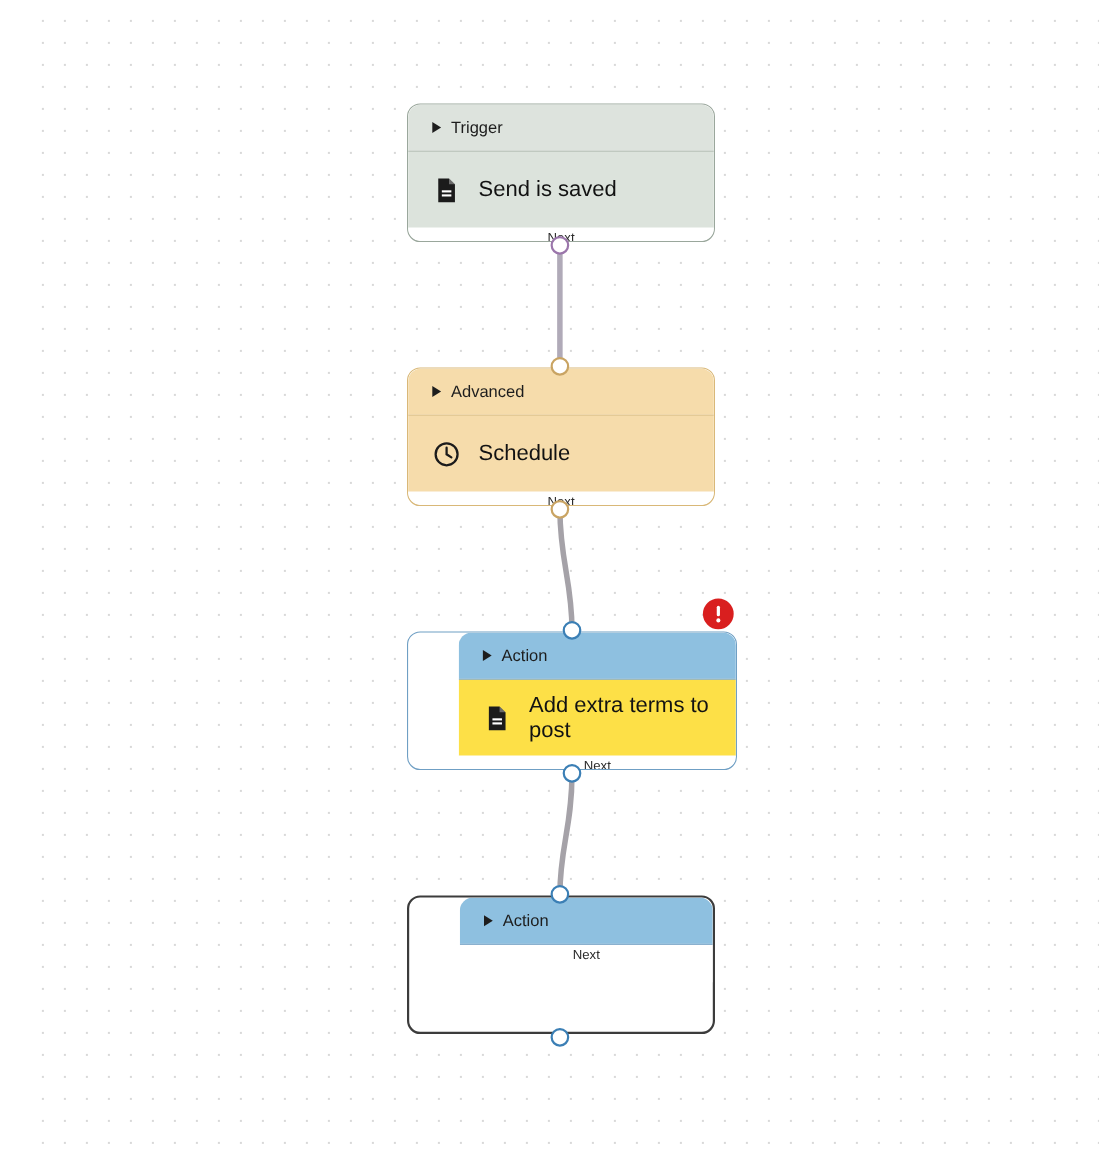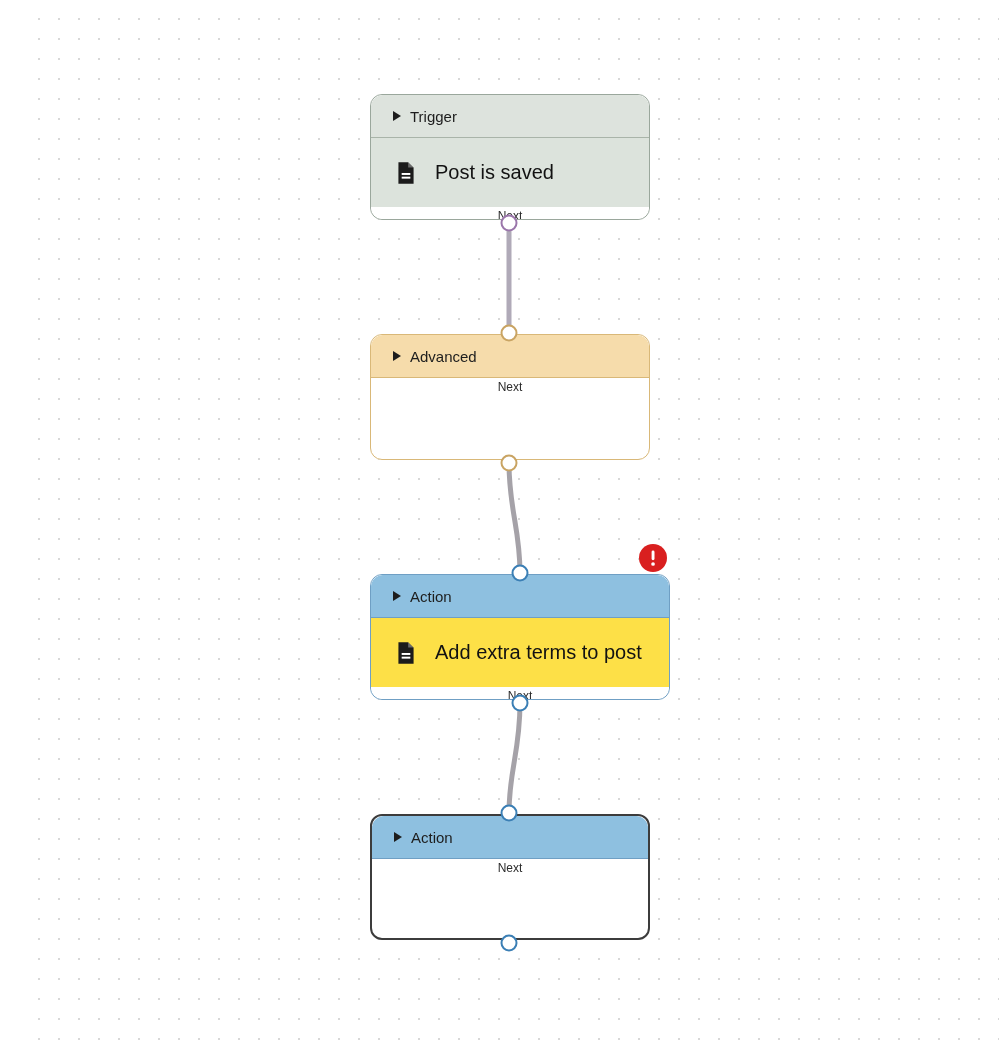--- a/index.html
+++ b/index.html
@@ -89,21 +89,21 @@
   .n-trigger  { border: 1.5px solid #9aa79c; }
   .n-trigger  .node-header { background: #dde3dd; }
   .n-trigger  .node-divider { background: #a9b4a9; }
   .n-trigger  .node-body   { background: #dce3dc; }
 
   .n-advanced { border: 1.5px solid #d9b878; }
   .n-advanced .node-header { background: #f6dcab; }
   .n-advanced .node-divider { background: #d9b878; }
   .n-advanced .node-body   { background: #f6dcab; }
 
-  .n-action   { border: 1.5px solid #6f9fc4; }
+  .n-action   { border: 1.5px solid #6f9fc4; padding-left: 46px; }
   .n-action   .node-header { background: #8ec0e0; }
   .n-action   .node-divider { background: #6f9fc4; }
   .n-action   .node-body   { background: #fde047; }
 
   .n-selected { border: 2.5px solid #3c3c3c; }
 
   
   .port {
     position: absolute;
     width: 17px; height: 17px;
@@ -147,36 +147,43 @@
         <span>Trigger</span>
       </div>
       <div class="node-divider"></div>
       <div class="node-body">
         <svg class="node-icon" viewBox="0 0 24 24">
           <path d="M5 2h9l5 5v15H5z" fill="#1b1b1b"></path>
           <path d="M14 2v5h5z" fill="#ffffff" opacity="0.35"></path>
           <rect x="8" y="12" width="8" height="1.8" fill="#ffffff"></rect>
           <rect x="8" y="15.4" width="8" height="1.8" fill="#ffffff"></rect>
         </svg>
-        <span>Post is saved</span>
+        <span>Send is saved</span>
       </div>
       <div class="node-footer">
         <span>Next</span>
       </div>
     </div>
   </div>
   <div class="port port-purple" style="left:489px; top:223px;"></div>
 
   <div class="node n-advanced" style="left:350px; top:334px; width:280px; height:126px;">
     <div class="node-inner">
       <div class="node-header">
         <span class="disclosure"></span>
         <span>Advanced</span>
       </div>
       <div class="node-divider"></div>
+      <div class="node-body">
+        <svg class="node-icon" viewBox="0 0 24 24">
+          <circle cx="12" cy="12" r="9.2" fill="none" stroke="#1b1b1b" stroke-width="1.9"></circle>
+          <path d="M12 6.4V12l4 2.6" fill="none" stroke="#1b1b1b" stroke-width="1.9" stroke-linecap="round"></path>
+        </svg>
+        <span>Schedule</span>
+      </div>
       <div class="node-footer">
         <span>Next</span>
       </div>
     </div>
   </div>
   <div class="port port-tan" style="left:489px; top:333px;"></div>
   <div class="port port-tan" style="left:489px; top:463px;"></div>
 
   <div class="node n-action" style="left:350px; top:574px; width:300px; height:126px;">
     <div class="node-inner">

